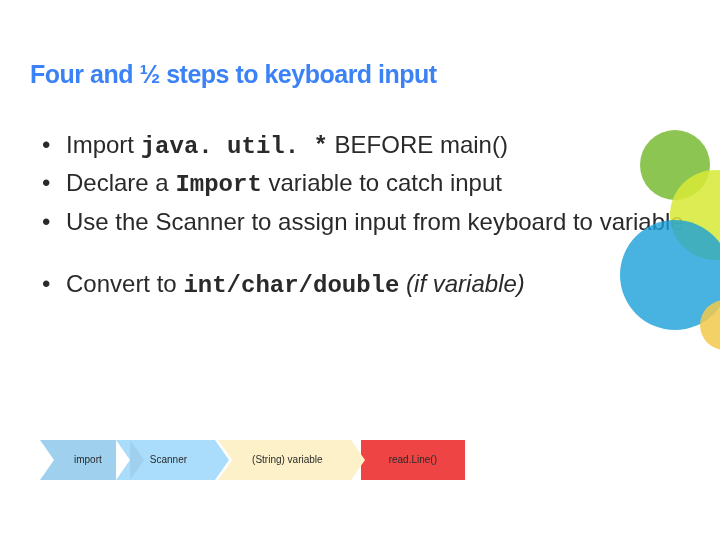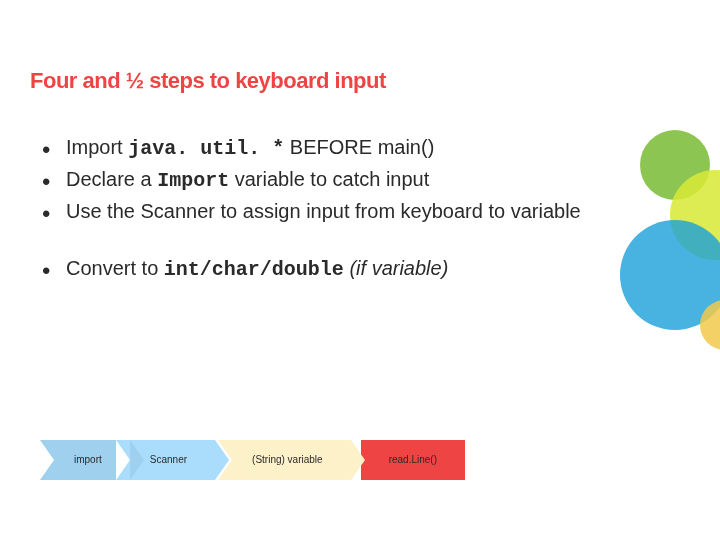--- a/index.html
+++ b/index.html
@@ -13,34 +13,33 @@
     overflow: hidden;
   }
   .slide {
     position: relative;
     width: 720px;
     height: 540px;
     padding: 60px 30px 30px 30px;
     box-sizing: border-box;
   }
   .title {
-    font-size: 22px;
+    font-size: 25px;
     font-weight: bold;
-    color: #ef4444;
+    color: #3b82f6;
     margin-bottom: 40px;
     letter-spacing: -0.5px;
-    margin-top: 8px;
   }
   .bullets {
     margin: 0;
     padding: 0 0 0 12px;
     list-style: none;
   }
   .bullets li {
-    font-size: 20px;
+    font-size: 24px;
     color: #2a2a2a;
     line-height: 1.35;
     margin-bottom: 4px;
     position: relative;
     padding-left: 24px;
   }
   .bullets li::before {
     content: "•";
     position: absolute;
     left: 0;

